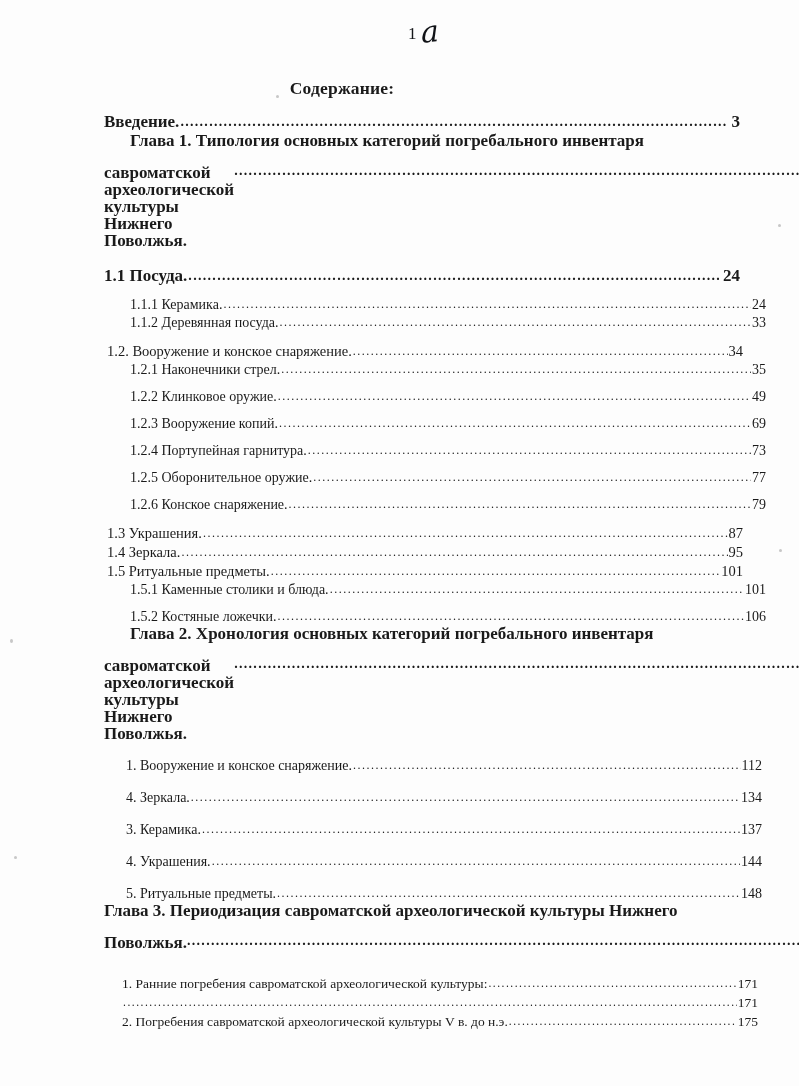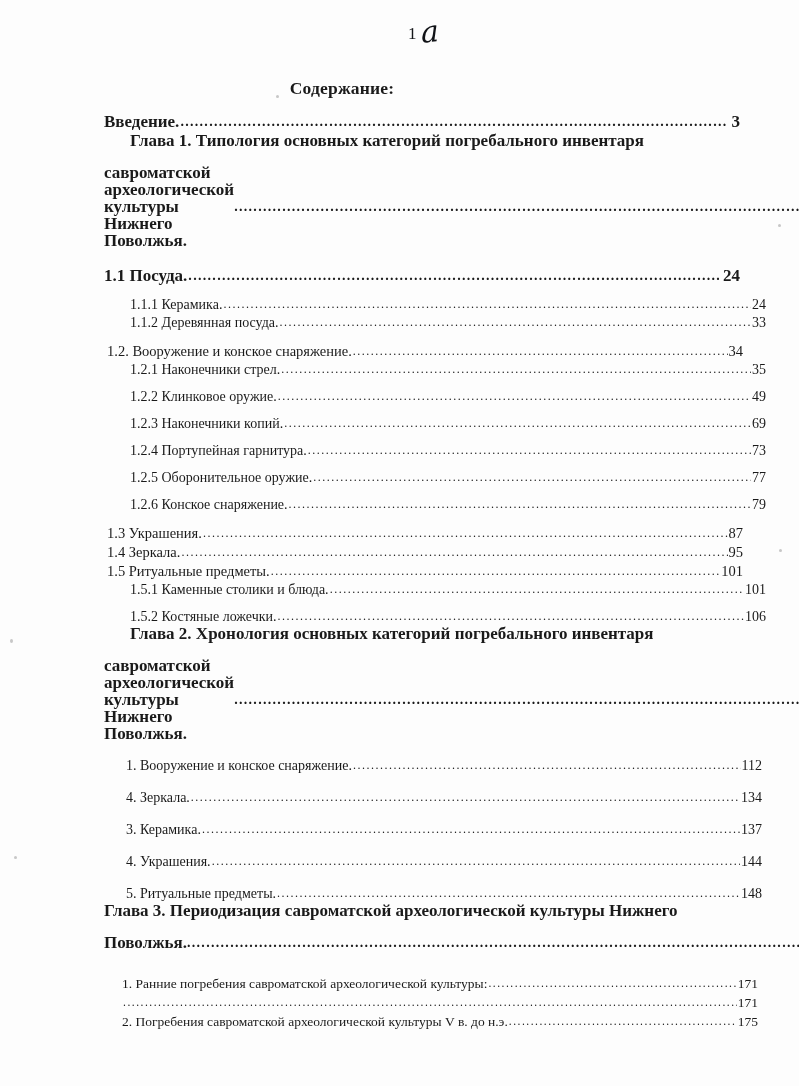--- a/index.html
+++ b/index.html
@@ -108,21 +108,21 @@
   .chapter {
     font-size: 17px;
     font-weight: bold;
     line-height: 1.0;
   }
   .chapter .chap-line1 {
     display: block;
     text-indent: 26px;
     margin-bottom: 15px;
   }
-  .chapter .chap-line2 { display: flex; align-items: center; }
+  .chapter .chap-line2 { display: flex; align-items: flex-start; }
   .chapter .chap-line2 .leader { font-size: 14px; letter-spacing: 1.3px; }
 
   
   .chapter.wide .chap-line1 { text-indent: 0; }
 
   
   .lvl-2 {
     font-size: 14.5px;
     margin-top: 12px;
     padding-left: 3px;
@@ -214,21 +214,21 @@
         <span class="label">1.2.1 Наконечники стрел.</span>
         <span class="leader">...................................................................................................................................................................</span>
         <span class="pageno">35</span>
       </div>
       <div class="row lvl-3">
         <span class="label">1.2.2 Клинковое оружие.</span>
         <span class="leader">...................................................................................................................................................................</span>
         <span class="pageno">49</span>
       </div>
       <div class="row lvl-3">
-        <span class="label">1.2.3 Наконечники копий.</span>
+        <span class="label">1.2.3 Вооружение копий.</span>
         <span class="leader">...................................................................................................................................................................</span>
         <span class="pageno">69</span>
       </div>
       <div class="row lvl-3">
         <span class="label">1.2.4 Портупейная гарнитура.</span>
         <span class="leader">...................................................................................................................................................................</span>
         <span class="pageno">73</span>
       </div>
       <div class="row lvl-3">
         <span class="label">1.2.5 Оборонительное оружие.</span>

